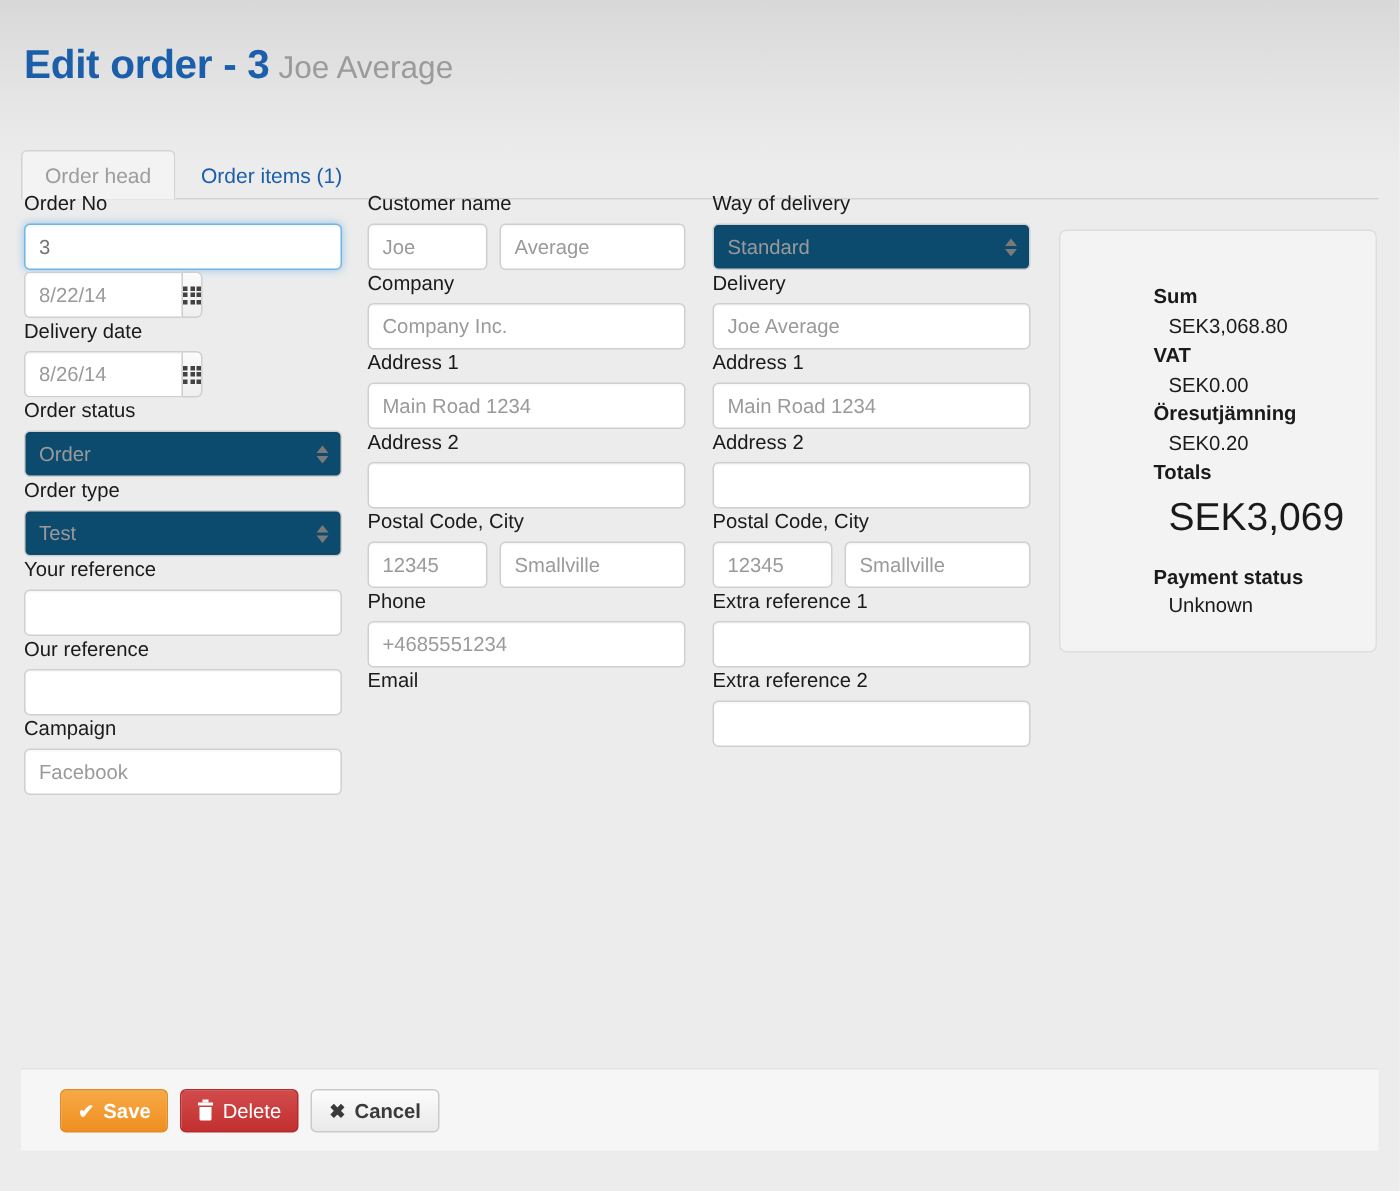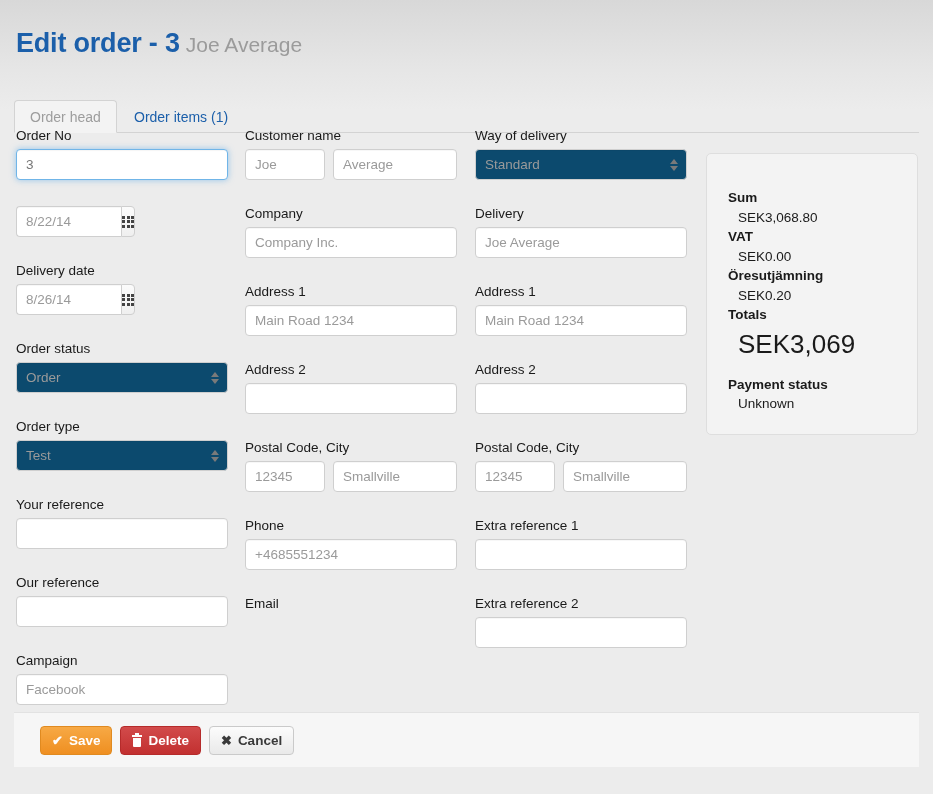--- a/index.html
+++ b/index.html
@@ -44,21 +44,21 @@
     left: 104px; color: #1b5faa; background: transparent; border: 1px solid transparent;
   }
 
   
   .form { position: absolute; left: 0; top: 128px; width: 933px; }
   .col { position: absolute; top: 0; }
   .col-1 { left: 16px;  width: 212px; }
   .col-2 { left: 245px; width: 212px; }
   .col-3 { left: 475px; width: 212px; }
 
-  .fgroup { margin-bottom: 26px; }
+  .fgroup { margin-bottom: 1px; }
   .flabel {
     font-size: 13.5px; color: #1a1a1a; margin-bottom: 5px;
     line-height: 16px; white-space: nowrap;
   }
 
   input.fld, .selwrap, .inputgrp {
     display: block; width: 100%; height: 31px;
   }
   input.fld {
     border: 1px solid #cfcfcf; border-radius: 4px; background: #fff;
@@ -112,21 +112,21 @@
   .selarrows .dn { border-top: 5px solid #7a7a7a; }
 
   
   .inputgrp { display: flex; gap: 8px; }
   .inputgrp .small { width: 80px; }
   .inputgrp .rest  { flex: 1; }
 
   
   .summary {
     position: absolute; left: 706px; top: 153px; width: 212px; height: 282px;
-    background: #f3f3f3; border: 1px solid #dedede; border-radius: 5px;
+    background: #f3f3f3; border: 1px solid #dedede; border-radius: 5px; padding-left: 41px;
   }
   .sum-inner { padding: 34px 0 0 21px; }
   .sum-lbl  { font-size: 13.5px; font-weight: bold; color: #1a1a1a; line-height: 19.5px; }
   .sum-val  { font-size: 13.5px; color: #1a1a1a; line-height: 19.5px; padding-left: 10px; }
   .sum-total { font-size: 26px; color: #1a1a1a; padding-left: 10px; line-height: 34px; margin-top: 2px; }
   .sum-gap { height: 14px; }
 
   
   .footer {
     position: absolute; left: 14px; top: 712px; width: 905px; height: 55px;
@@ -138,21 +138,21 @@
     display: inline-flex; align-items: center; gap: 6px;
     padding: 0 11px; cursor: pointer; border: 1px solid;
     font-family: "Liberation Sans", sans-serif; white-space: nowrap;
   }
   .btn-save {
     background: linear-gradient(to bottom,#f7a945,#ef8f21);
     border-color: #e08a20; color: #fff; font-weight: bold;
   }
   .btn-delete {
     background: linear-gradient(to bottom,#d24b4b,#c23030);
-    border-color: #b52b2b; color: #fff; font-weight: bold;
+    border-color: #b52b2b; color: #fff; font-weight: normal;
   }
   .btn-cancel {
     background: linear-gradient(to bottom,#fcfcfc,#e9e9e9);
     border-color: #cacaca; color: #3a3a3a; font-weight: bold;
   }
   .ico { font-size: 13px; line-height: 1; }
   .trash {
     position: relative; width: 10px; height: 12px; display:inline-block;
   }
   .trash .lid { position:absolute; top:0; left:0; width:10px; height:2px; background:#fff; }

